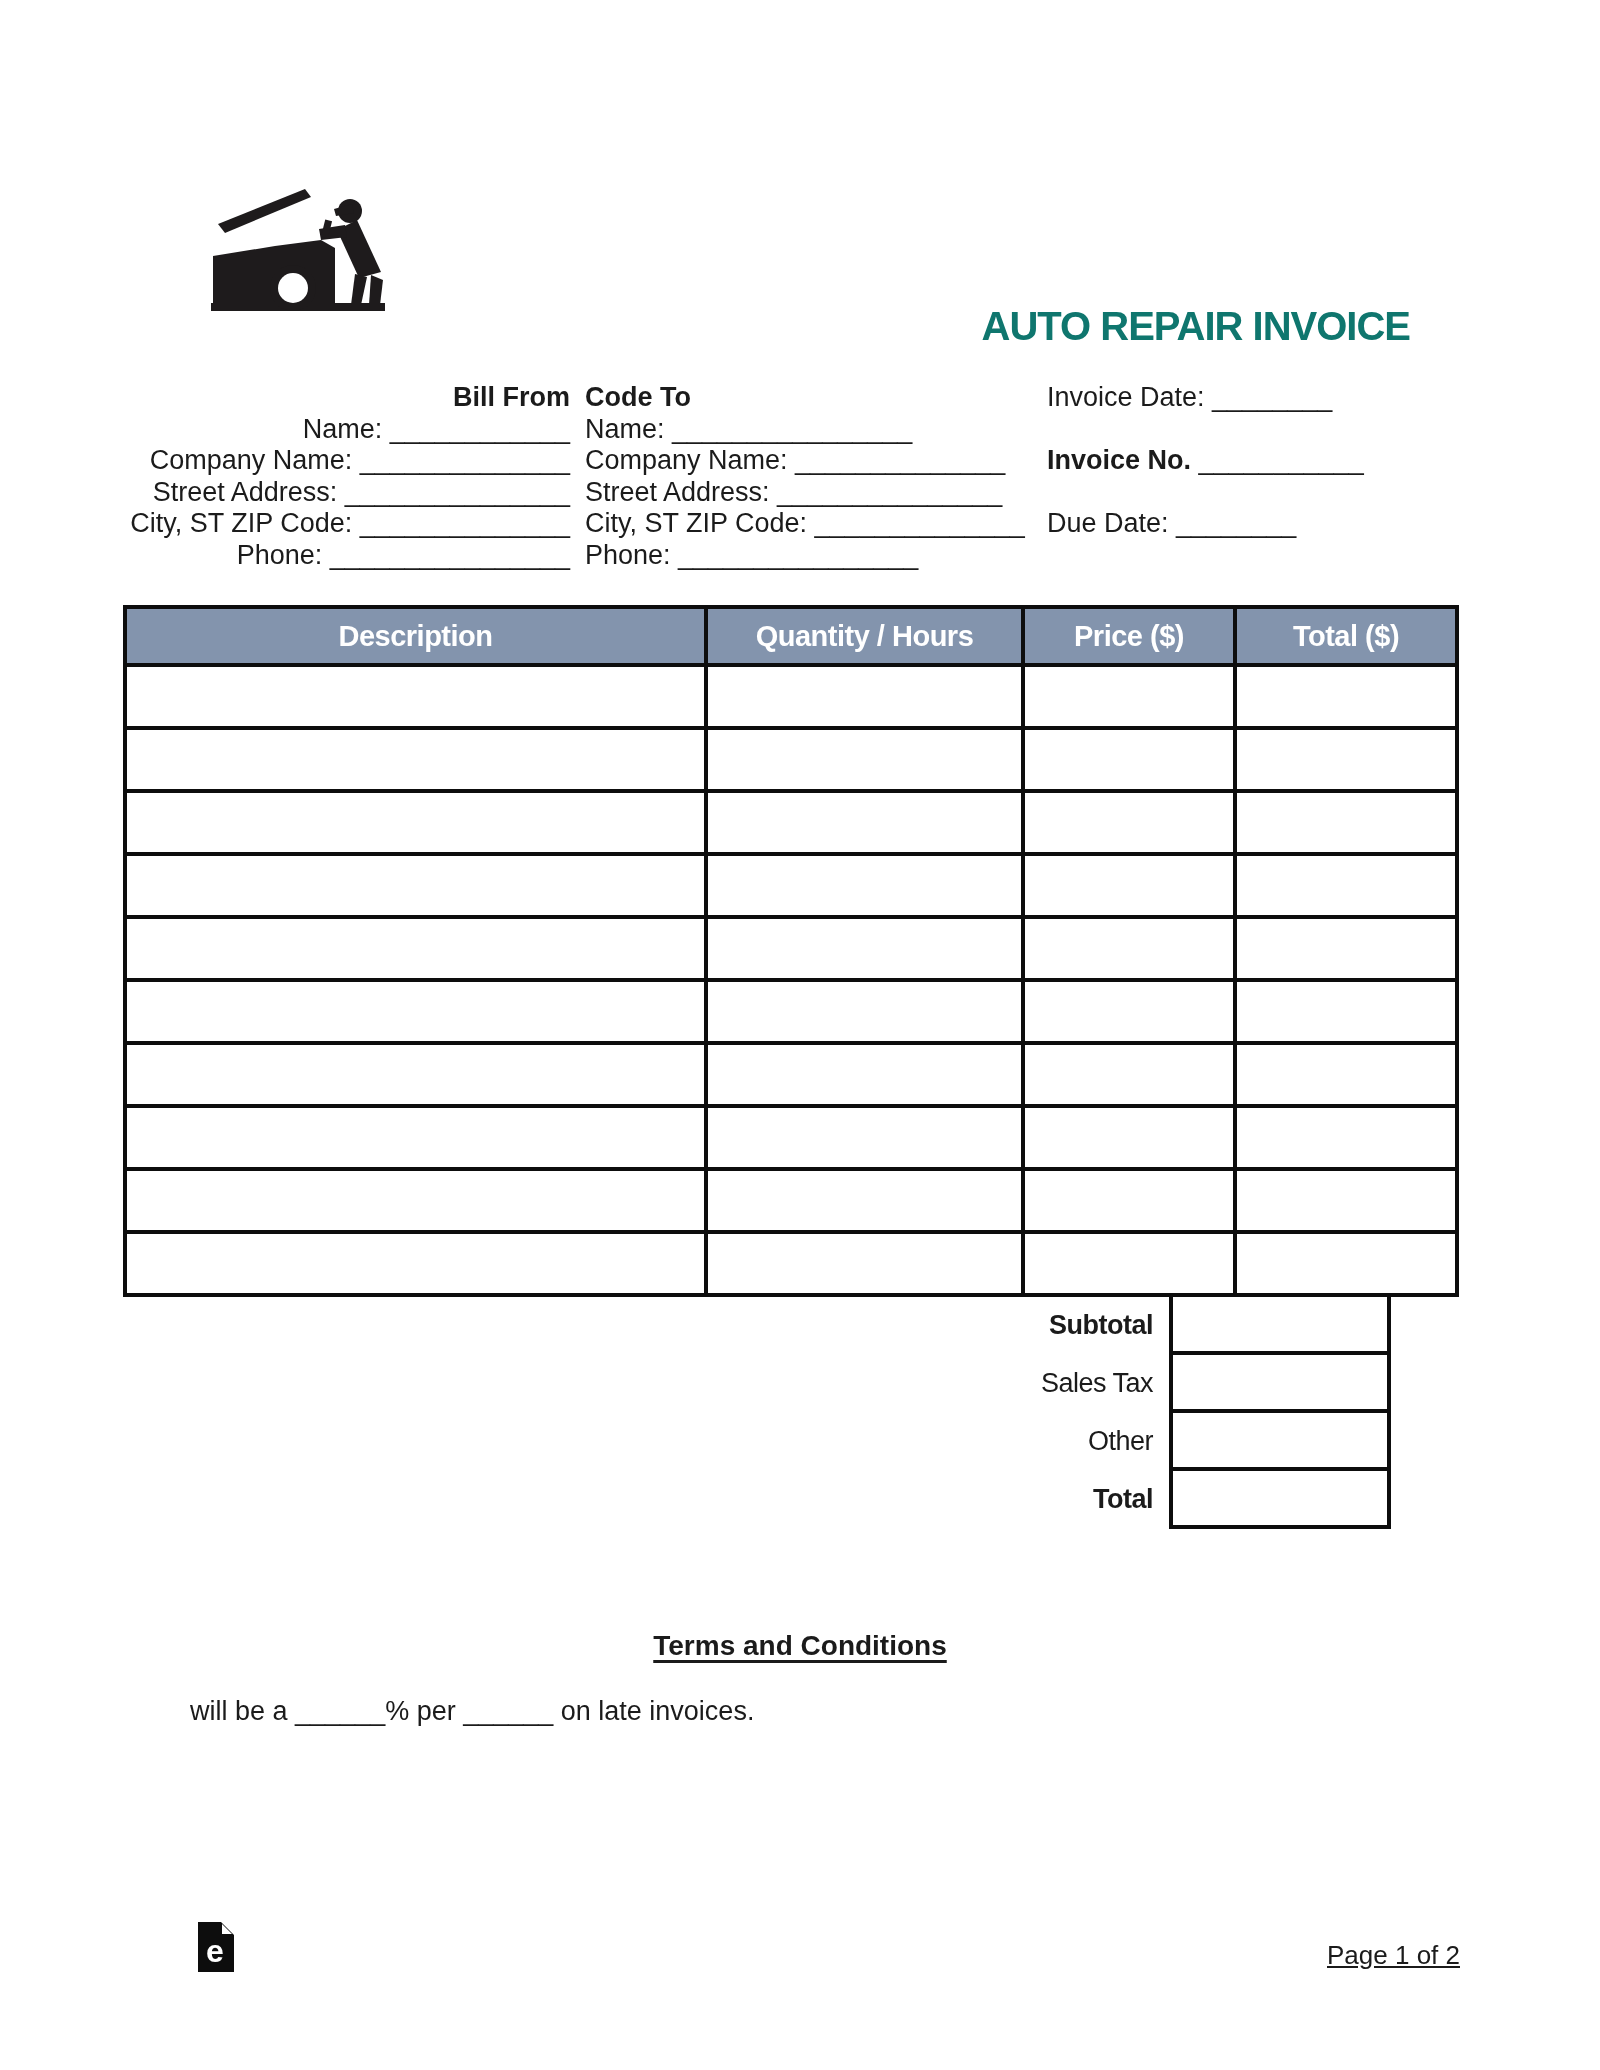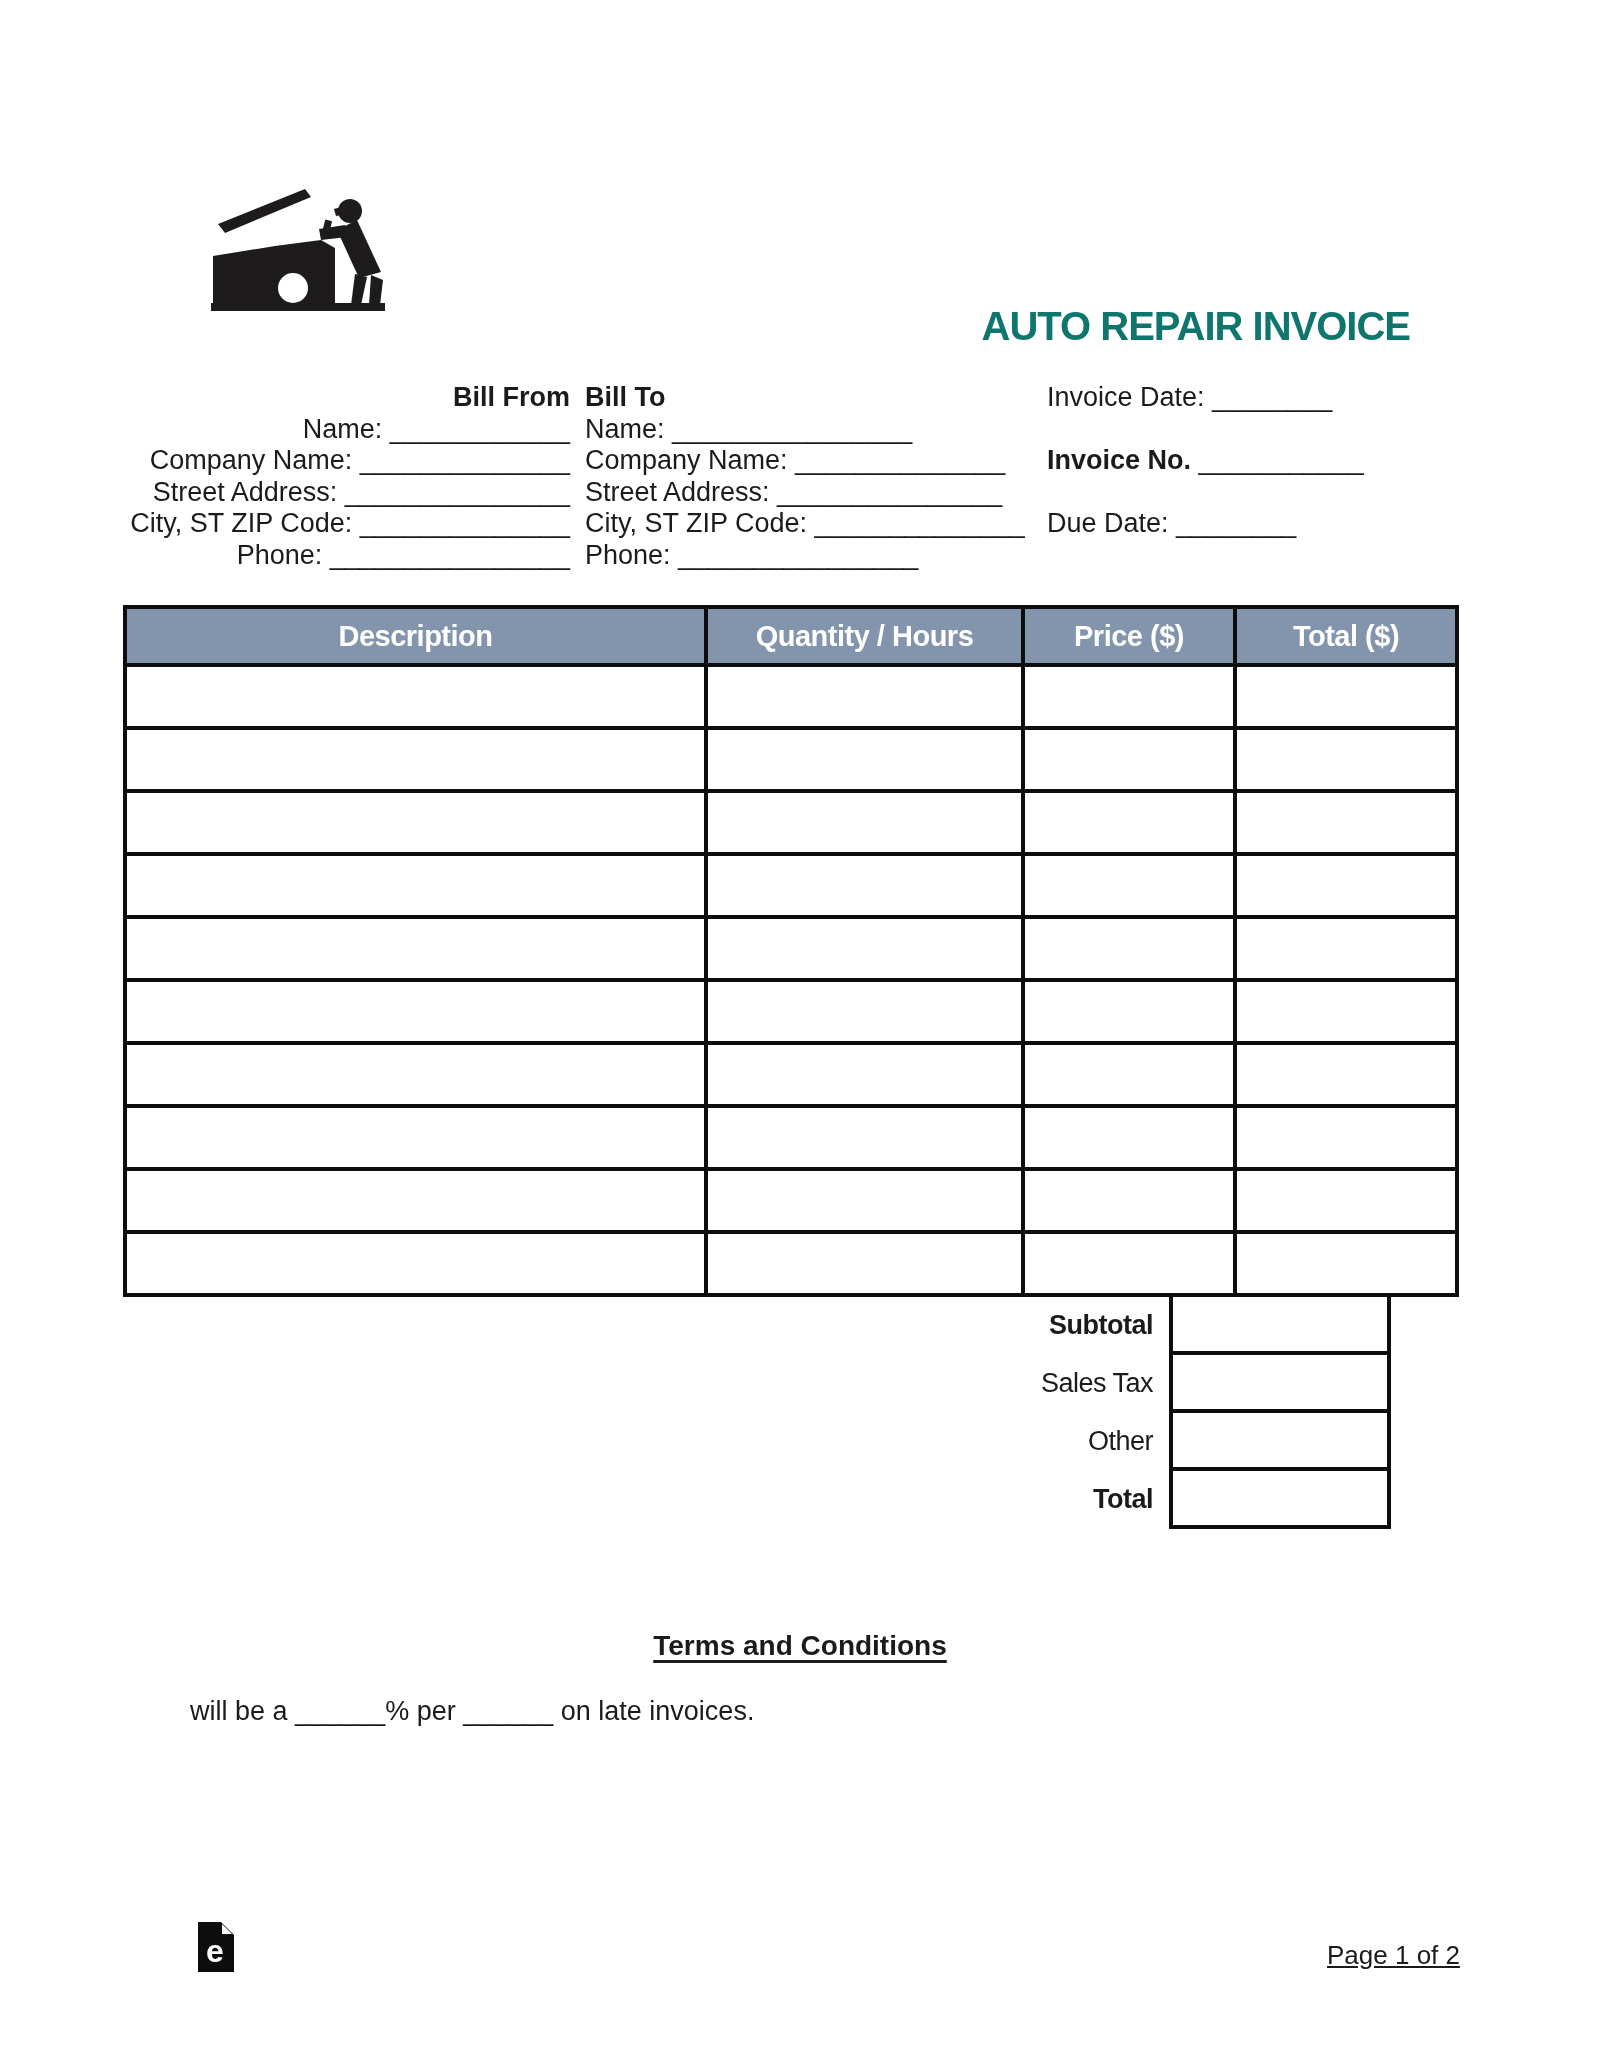--- a/index.html
+++ b/index.html
@@ -104,21 +104,21 @@
   <div class="info-col col-from">
     <div class="info-heading">Bill From</div>
     <div>Name: ____________</div>
     <div>Company Name: ______________</div>
     <div>Street Address: _______________</div>
     <div>City, ST ZIP Code: ______________</div>
     <div>Phone: ________________</div>
   </div>
 
   <div class="info-col col-to">
-    <div class="info-heading">Bill To</div>
+    <div class="info-heading">Code To</div>
     <div>Name: ________________</div>
     <div>Company Name: ______________</div>
     <div>Street Address: _______________</div>
     <div>City, ST ZIP Code: ______________</div>
     <div>Phone: ________________</div>
   </div>
 
   <div class="info-col col-meta">
     <div class="meta-line">Invoice Date: ________</div>
     <div class="meta-line">

